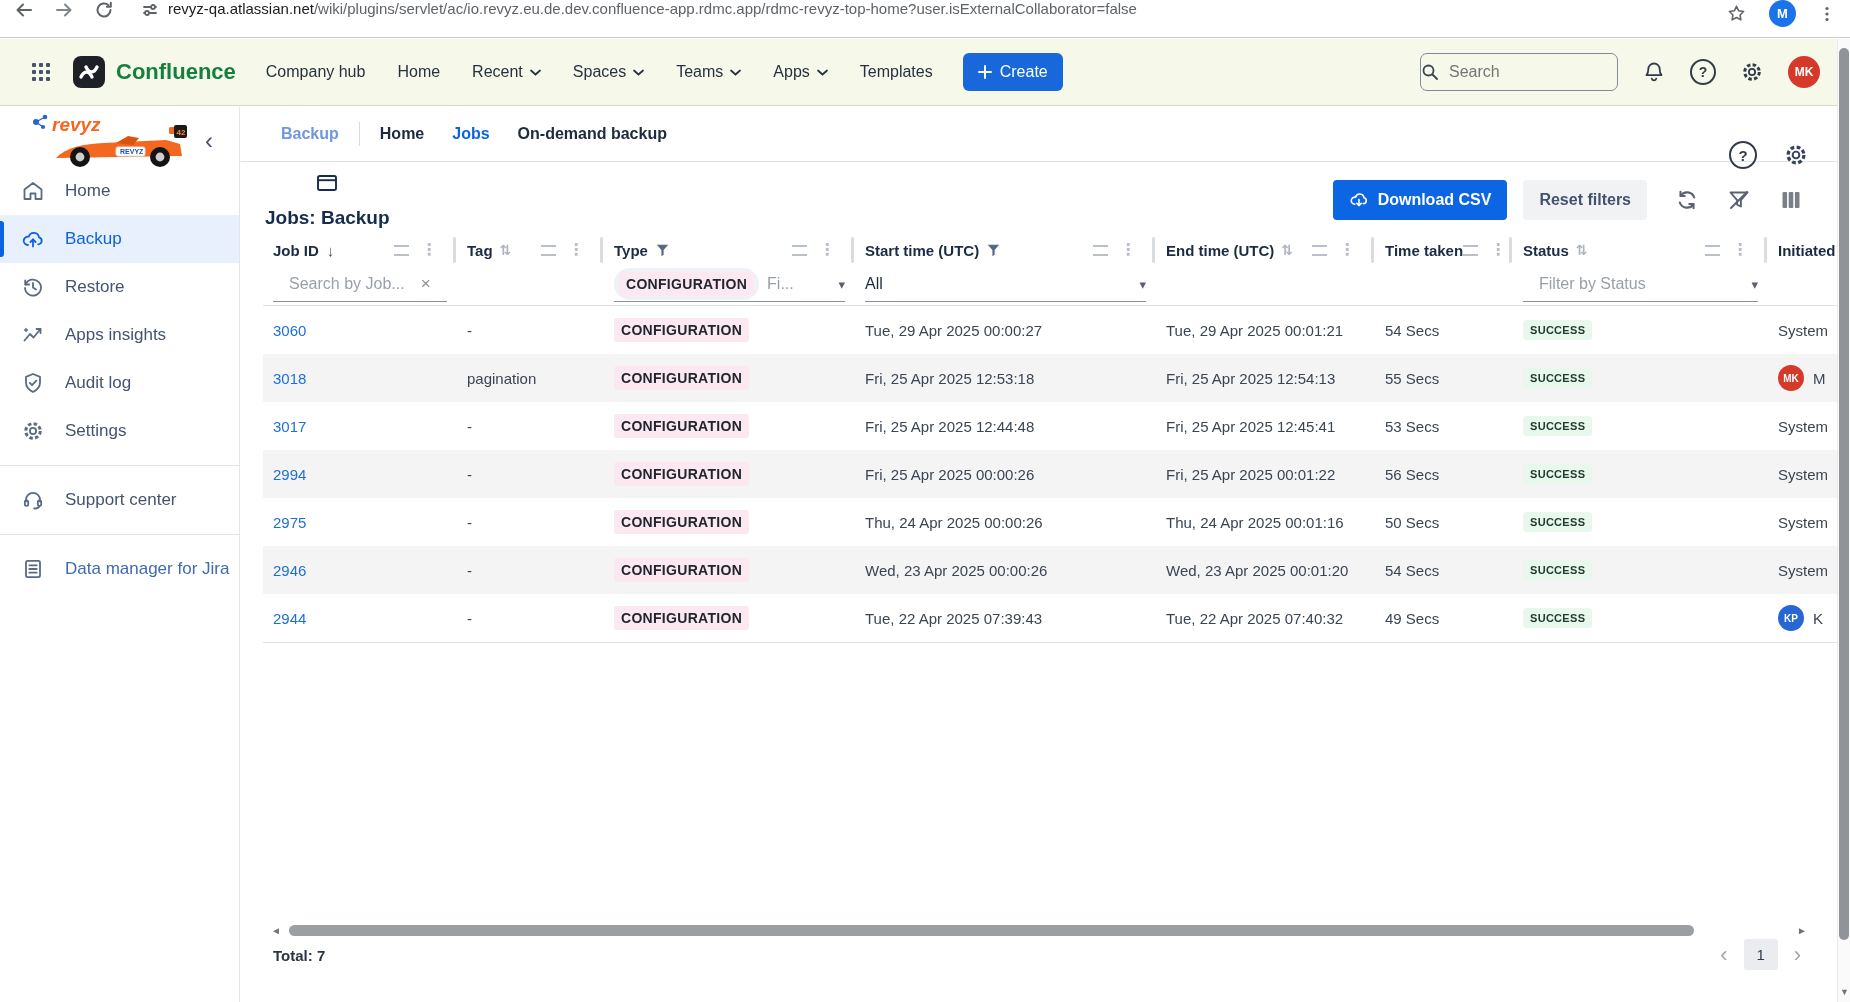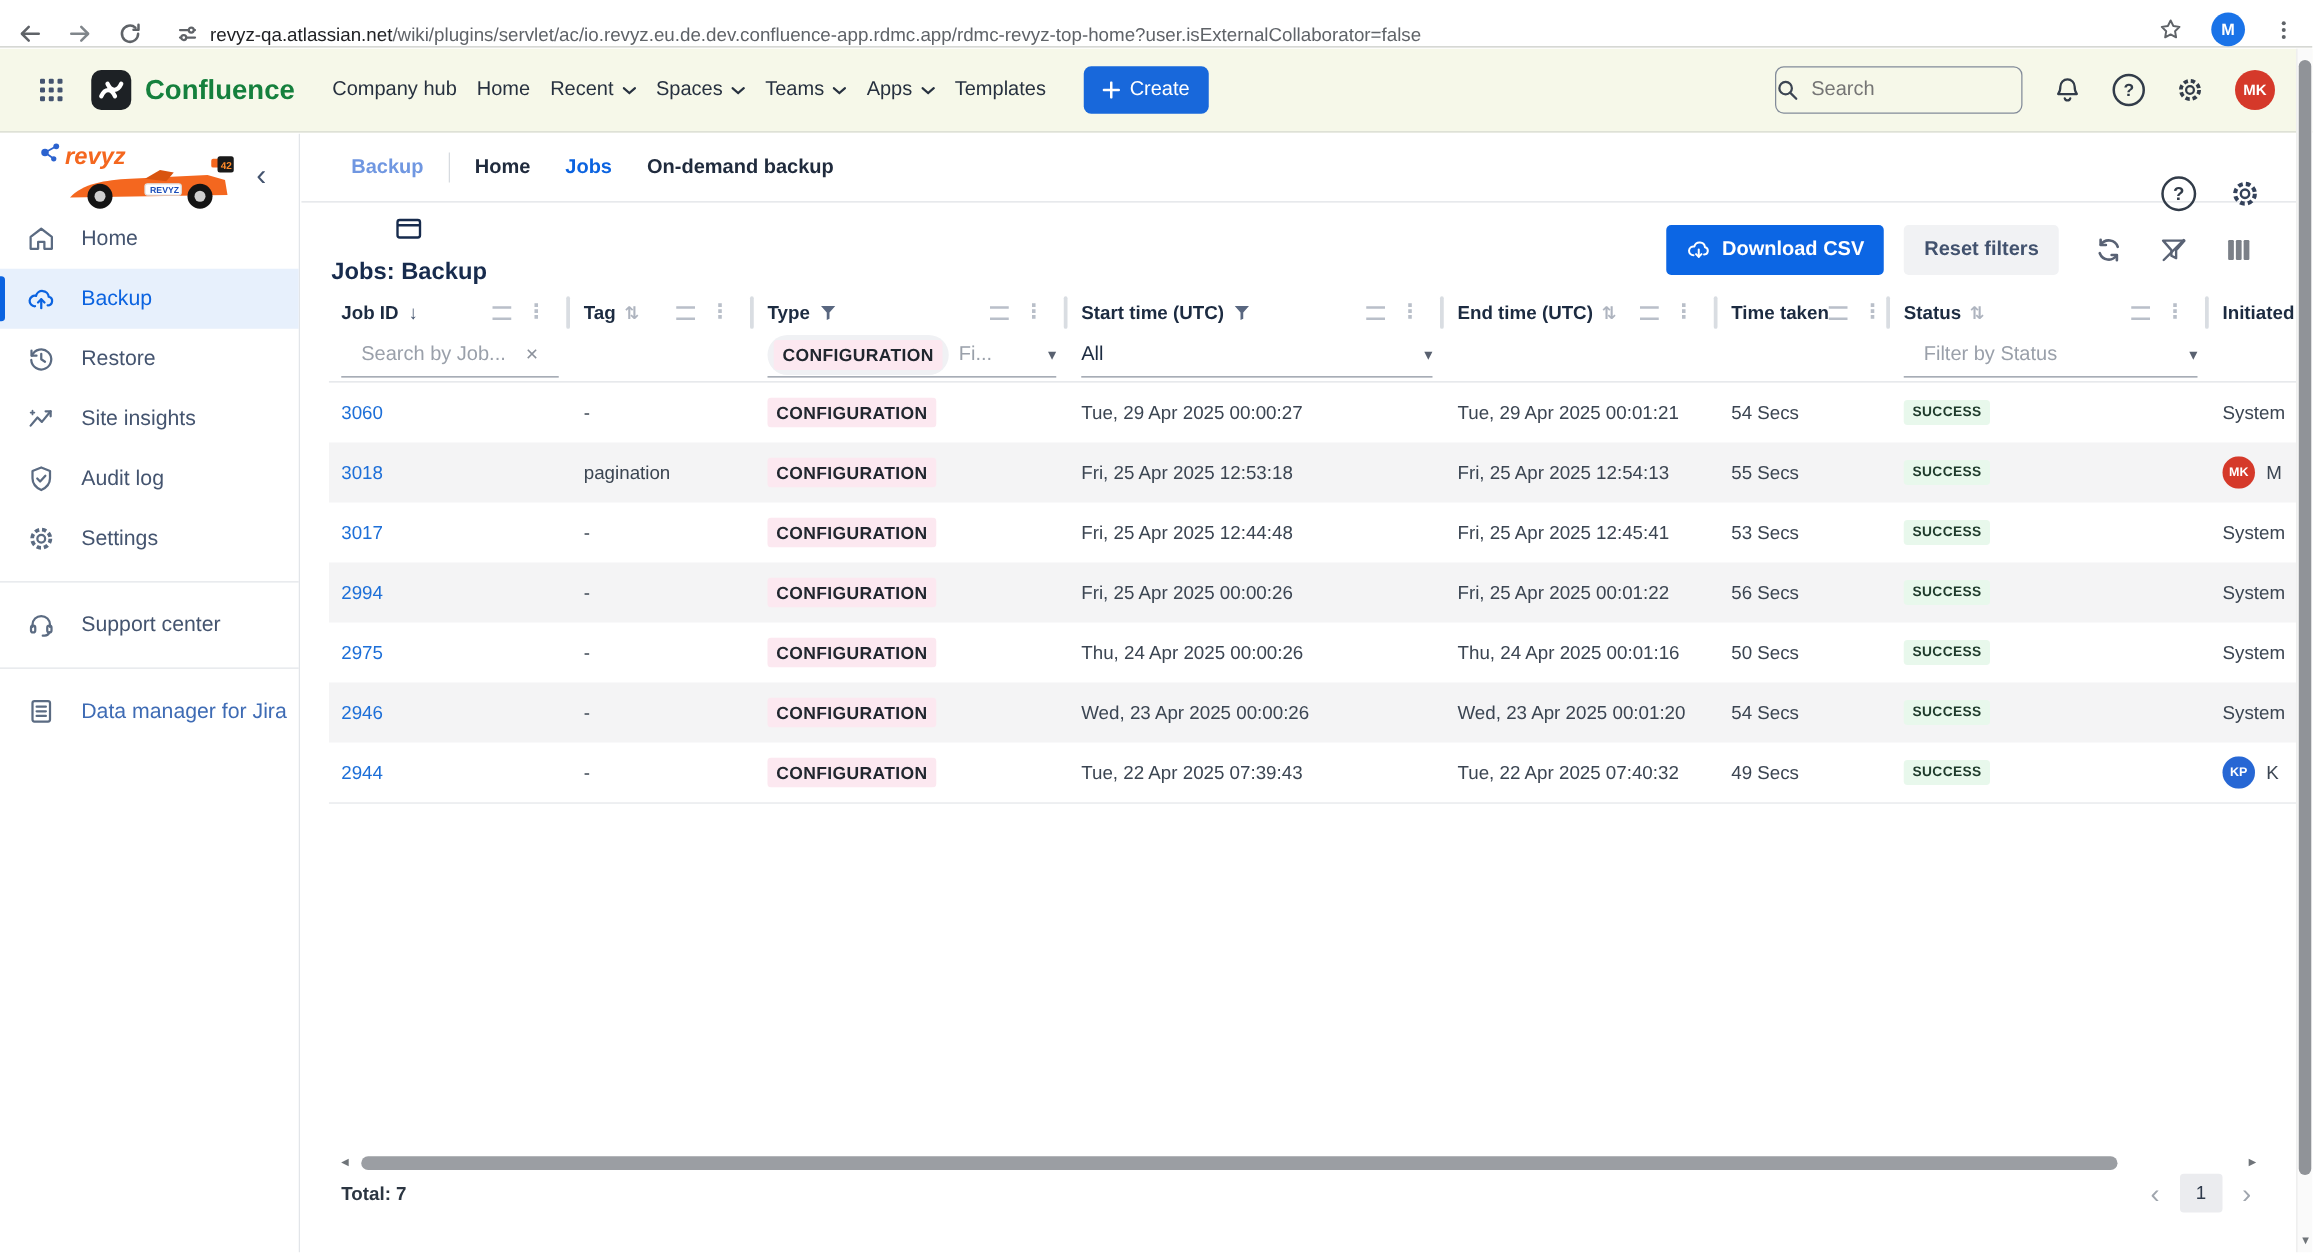--- a/index.html
+++ b/index.html
@@ -1,34 +1,34 @@
 <!DOCTYPE html>
 <html><head>
 <meta charset="utf-8">
 <style>
   html,body{margin:0;padding:0;}
   body{width:1850px;height:1002px;position:relative;background:#fff;overflow:hidden;
        font-family:"Liberation Sans","DejaVu Sans",sans-serif;color:#1c2b41;}
   svg{display:block}
   
   .chrome{position:absolute;top:0;left:0;right:0;height:38px;background:#fff;
-          border-bottom:1px solid #c9ccc6;display:flex;align-items:flex-end;padding:0 14px;box-sizing:border-box;}
+          border-bottom:1px solid #c9ccc6;display:flex;align-items:flex-start;padding:0 14px;box-sizing:border-box;}
   .chrome .navic{margin-right:20px;cursor:pointer}
   .urltext{font-size:15px;margin-left:8px;white-space:nowrap;overflow:hidden;}
   .urlhost{color:#202124}.urlpath{color:#5f6368}
   .chrome-right{margin-left:auto;display:flex;align-items:center;gap:22px;}
   .bavatar{width:27px;height:27px;border-radius:50%;background:#1a73e8;color:#fff;font-size:13px;
            font-weight:bold;display:flex;align-items:center;justify-content:center;}
   
   .appnav{position:absolute;top:39px;left:0;right:0;height:67px;background:#f6f8e9;
           border-bottom:1px solid #d6d9cf;display:flex;align-items:center;padding:0 30px;box-sizing:border-box;}
   .appnav .grid{margin-right:20px}
   .wordmark{display:flex;align-items:center;gap:10px;margin-right:30px;}
   .wordmark b{font-size:22px;color:#15803d;}
-  .navitems{display:flex;align-items:center;gap:16px;}
+  .navitems{display:flex;align-items:center;gap:32px;}
   .navitem{font-size:16px;font-weight:500;color:#27313f;display:flex;align-items:center;gap:7px;cursor:pointer;white-space:nowrap;}
   .createbtn{margin-left:30px;background:#1868db;color:#fff;border:none;border-radius:6px;height:38px;
              padding:0 15px;font-size:16px;font-weight:500;display:flex;align-items:center;gap:8px;cursor:pointer;
              font-family:inherit;}
   .nav-right{margin-left:auto;display:flex;align-items:center;gap:24px;}
   .searchbox{width:196px;height:36px;border:1px solid #828b99;border-radius:7px;display:flex;align-items:center;
              padding:0 0;gap:8px;background:#fff0;}
   .searchbox input{border:none;outline:none;background:transparent;font-size:16px;color:#3c4552;width:130px;font-family:inherit;}
   .helpcirc{width:22px;height:22px;border:2px solid #323c49;border-radius:50%;color:#323c49;font-weight:bold;
             font-size:14px;display:flex;align-items:center;justify-content:center;}
@@ -290,21 +290,21 @@
           <path d="M12 8v4.4l3 2"></path>
         </svg>
       <span>Restore</span>
     </div>
     <div class="mitem">
       <svg class="micon" viewBox="0 0 24 24" fill="none" stroke="#5b6b82" stroke-width="1.8" stroke-linecap="round" stroke-linejoin="round">
           <path d="M3.5 17.5 9 11l3.5 3.5L19.5 6"></path>
           <path d="M15.5 6h4v4"></path>
           <path d="M5 5.5v3M3.5 7h3" stroke-width="1.4"></path>
         </svg>
-      <span>Site insights</span>
+      <span>Apps insights</span>
     </div>
     <div class="mitem">
       <svg class="micon" viewBox="0 0 24 24" fill="none" stroke="#5b6b82" stroke-width="1.8" stroke-linecap="round" stroke-linejoin="round">
           <path d="M12 3 19 5.8v5.7c0 4.5-3 7.6-7 9.5-4-1.9-7-5-7-9.5V5.8z"></path>
           <path d="M8.8 11.8l2.3 2.4 4.2-4.6"></path>
         </svg>
       <span>Audit log</span>
     </div>
     <div class="mitem">
       <svg class="micon" viewBox="0 0 24 24" fill="none" stroke="#5b6b82">

